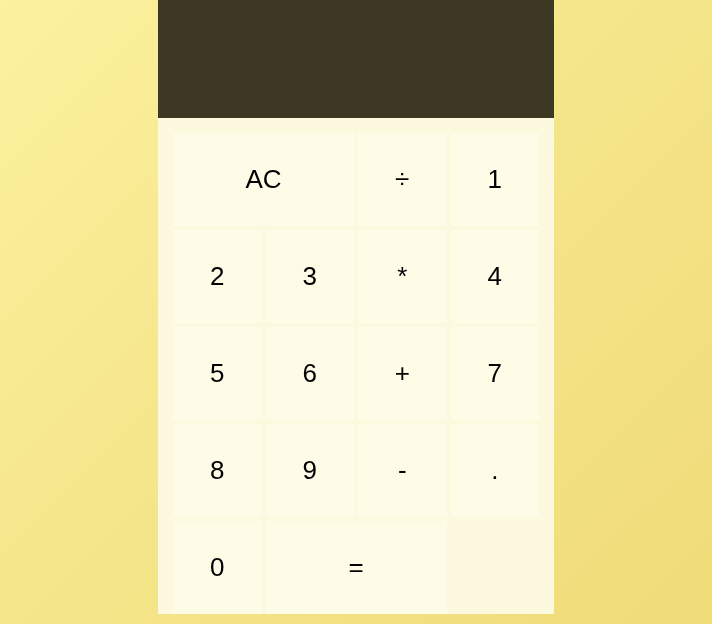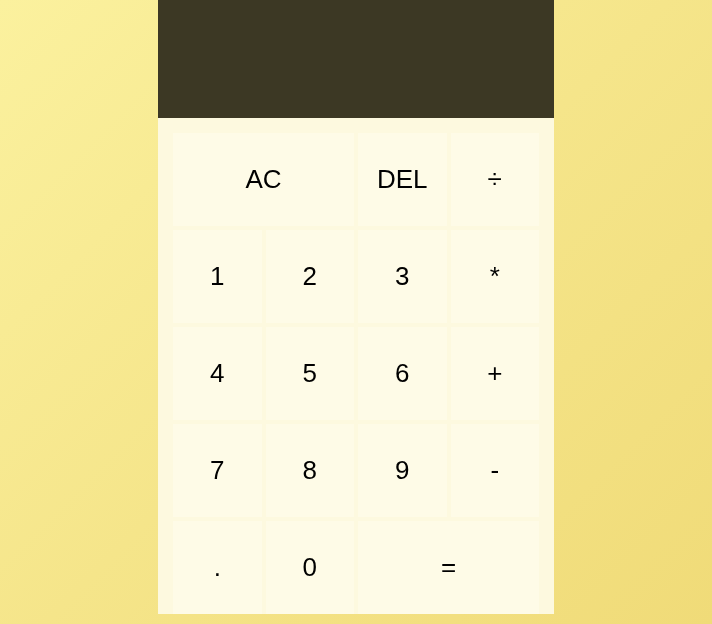--- a/index.html
+++ b/index.html
@@ -52,21 +52,20 @@
   </style>
 </head>
 <body>
 
 <div class="calculator">
   <div class="display">
     <span></span>
   </div>
   <div class="keypad">
     <button class="btn span-two">AC</button>
-    <button class="btn">DEL</button>
     <button class="btn">÷</button>
 
     <button class="btn">1</button>
     <button class="btn">2</button>
     <button class="btn">3</button>
     <button class="btn">*</button>
 
     <button class="btn">4</button>
     <button class="btn">5</button>
     <button class="btn">6</button>

